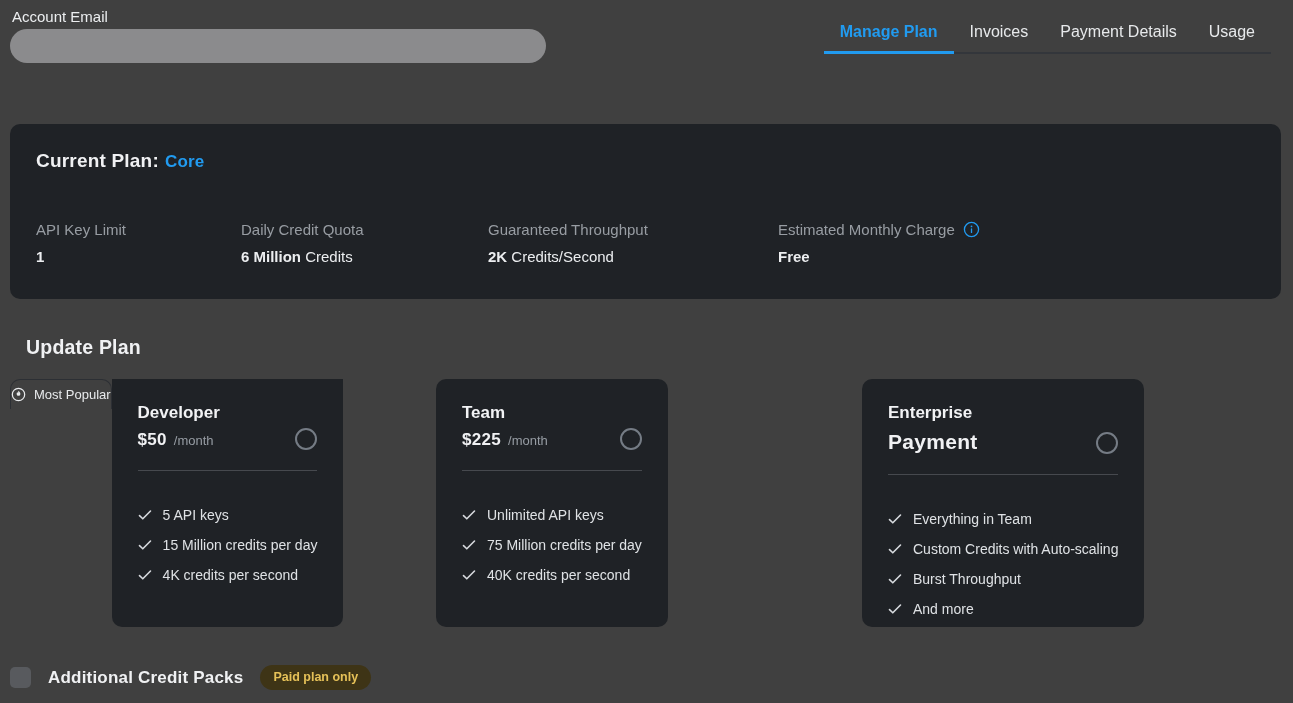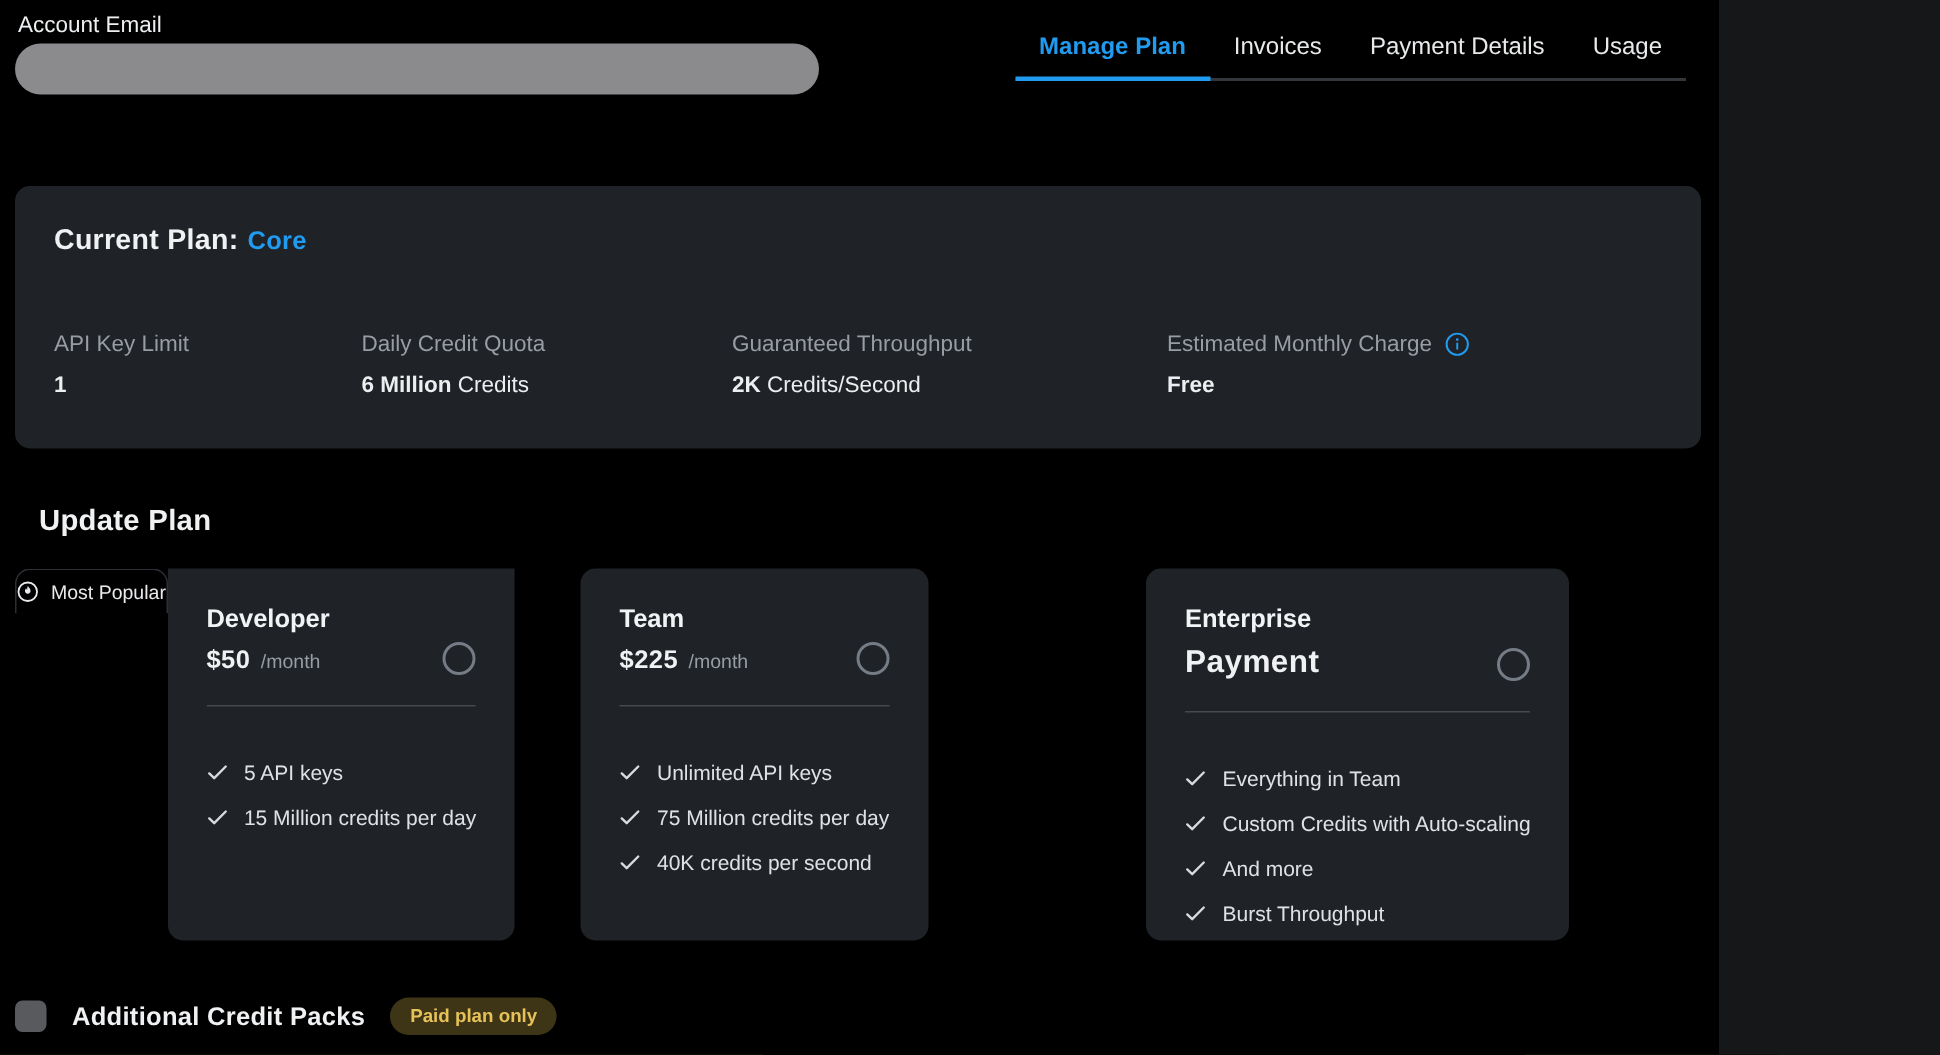--- a/index.html
+++ b/index.html
@@ -1,18 +1,18 @@
 <!DOCTYPE html>
 <html><head>
 <meta charset="utf-8">
 <style>
   * { box-sizing: border-box; margin: 0; padding: 0; }
   html,body { background:#161719; }
   body { font-family:"Liberation Sans", sans-serif; color:#f0f1f3; }
-  .page { position:relative; width:1146px; height:703px; background:#000000; overflow:hidden; }
+  .page { position:relative; width:1293px; height:703px; background:#404040; overflow:hidden; }
 
   
   .top { display:flex; justify-content:space-between; padding:8px 22px 0 10px; }
   .account-label { font-size:15px; color:#eceef0; margin-bottom:4px; margin-left:2px; }
   .email-pill { width:536px; height:34px; background:#8b8b8d; border:none; border-radius:17px; outline:none; color:#222; padding:0 16px; font-size:14px; display:block; }
   .tabs { display:flex; margin-top:15px; border-bottom:2px solid #33363b; align-self:flex-start; }
   .tab { padding:0 16px 10px; margin-bottom:-2px; border-bottom:3px solid transparent; font-size:16px; color:#e7e9eb; cursor:pointer; white-space:nowrap; }
   .tab.active { color:#219bf0; font-weight:700; border-bottom-color:#219bf0; }
 
   
@@ -138,20 +138,26 @@
                 <path d="M1.5 7.6l3.3 3.2L12.5 3" fill="none" stroke="#d7dade" stroke-width="1.6" stroke-linecap="round" stroke-linejoin="round"></path>
               </svg>
               <span>5 API keys</span>
             </li>
           <li>
               <svg viewBox="0 0 14 14" width="14" height="14">
                 <path d="M1.5 7.6l3.3 3.2L12.5 3" fill="none" stroke="#d7dade" stroke-width="1.6" stroke-linecap="round" stroke-linejoin="round"></path>
               </svg>
               <span>15 Million credits per day</span>
             </li>
+          <li>
+              <svg viewBox="0 0 14 14" width="14" height="14">
+                <path d="M1.5 7.6l3.3 3.2L12.5 3" fill="none" stroke="#d7dade" stroke-width="1.6" stroke-linecap="round" stroke-linejoin="round"></path>
+              </svg>
+              <span>4K credits per second</span>
+            </li>
         </ul>
       </div>
     </div>
 
     <div class="plan">
       <div class="band-spacer"></div>
       <div class="plan-body">
         <div class="plan-head">
           <div>
             <div class="plan-name">Team</div>
@@ -210,27 +216,27 @@
           <li>
               <svg viewBox="0 0 14 14" width="14" height="14">
                 <path d="M1.5 7.6l3.3 3.2L12.5 3" fill="none" stroke="#d7dade" stroke-width="1.6" stroke-linecap="round" stroke-linejoin="round"></path>
               </svg>
               <span>Custom Credits with Auto-scaling</span>
             </li>
           <li>
               <svg viewBox="0 0 14 14" width="14" height="14">
                 <path d="M1.5 7.6l3.3 3.2L12.5 3" fill="none" stroke="#d7dade" stroke-width="1.6" stroke-linecap="round" stroke-linejoin="round"></path>
               </svg>
+              <span>Burst Throughput</span>
+            </li>
+          <li>
+              <svg viewBox="0 0 14 14" width="14" height="14">
+                <path d="M1.5 7.6l3.3 3.2L12.5 3" fill="none" stroke="#d7dade" stroke-width="1.6" stroke-linecap="round" stroke-linejoin="round"></path>
+              </svg>
               <span>And more</span>
-            </li>
-          <li>
-              <svg viewBox="0 0 14 14" width="14" height="14">
-                <path d="M1.5 7.6l3.3 3.2L12.5 3" fill="none" stroke="#d7dade" stroke-width="1.6" stroke-linecap="round" stroke-linejoin="round"></path>
-              </svg>
-              <span>Burst Throughput</span>
             </li>
         </ul>
       </div>
     </div>
 
   </div>
 
   <div class="packs">
     <div class="checkbox"></div>
     <div class="packs-label">Additional Credit Packs</div>

